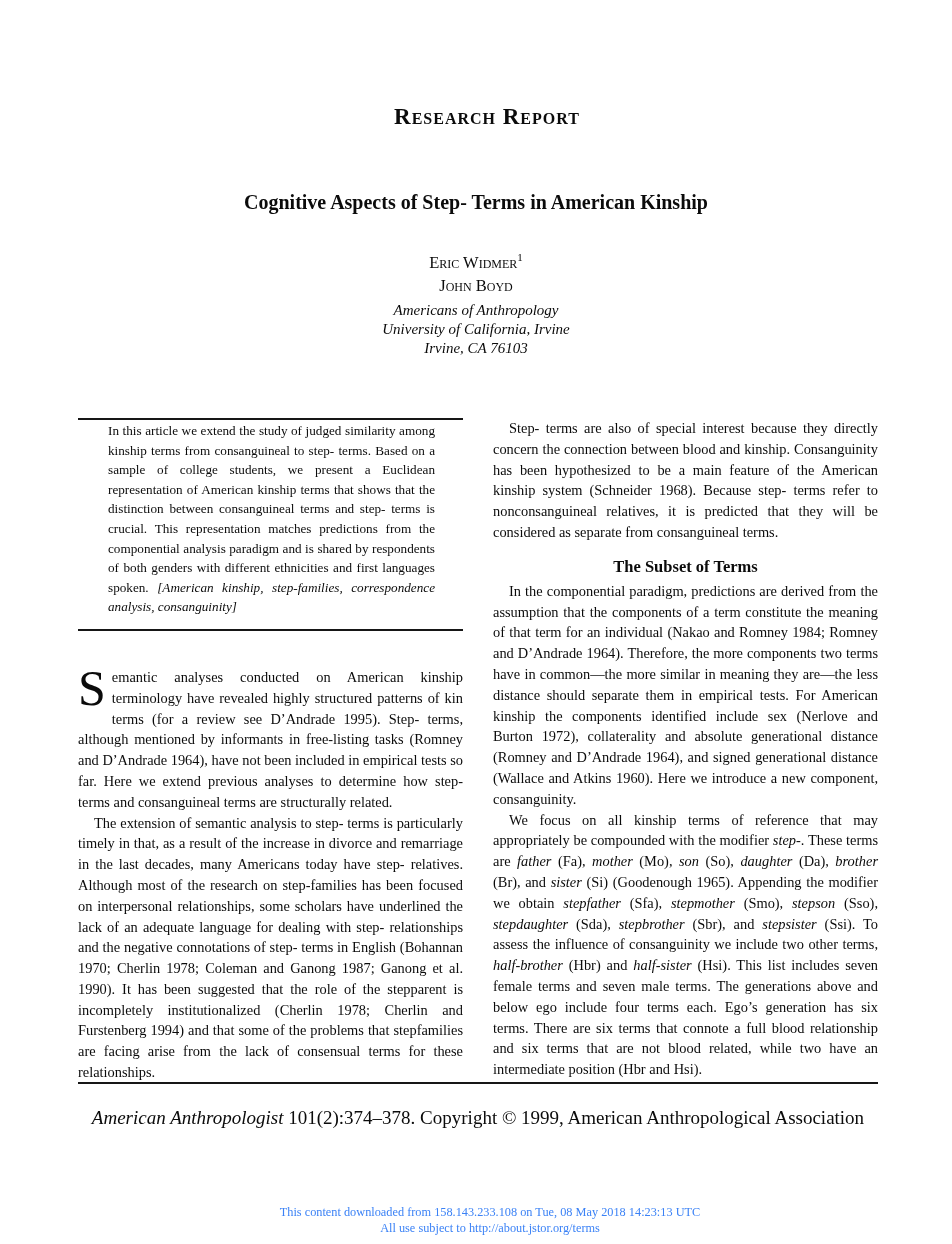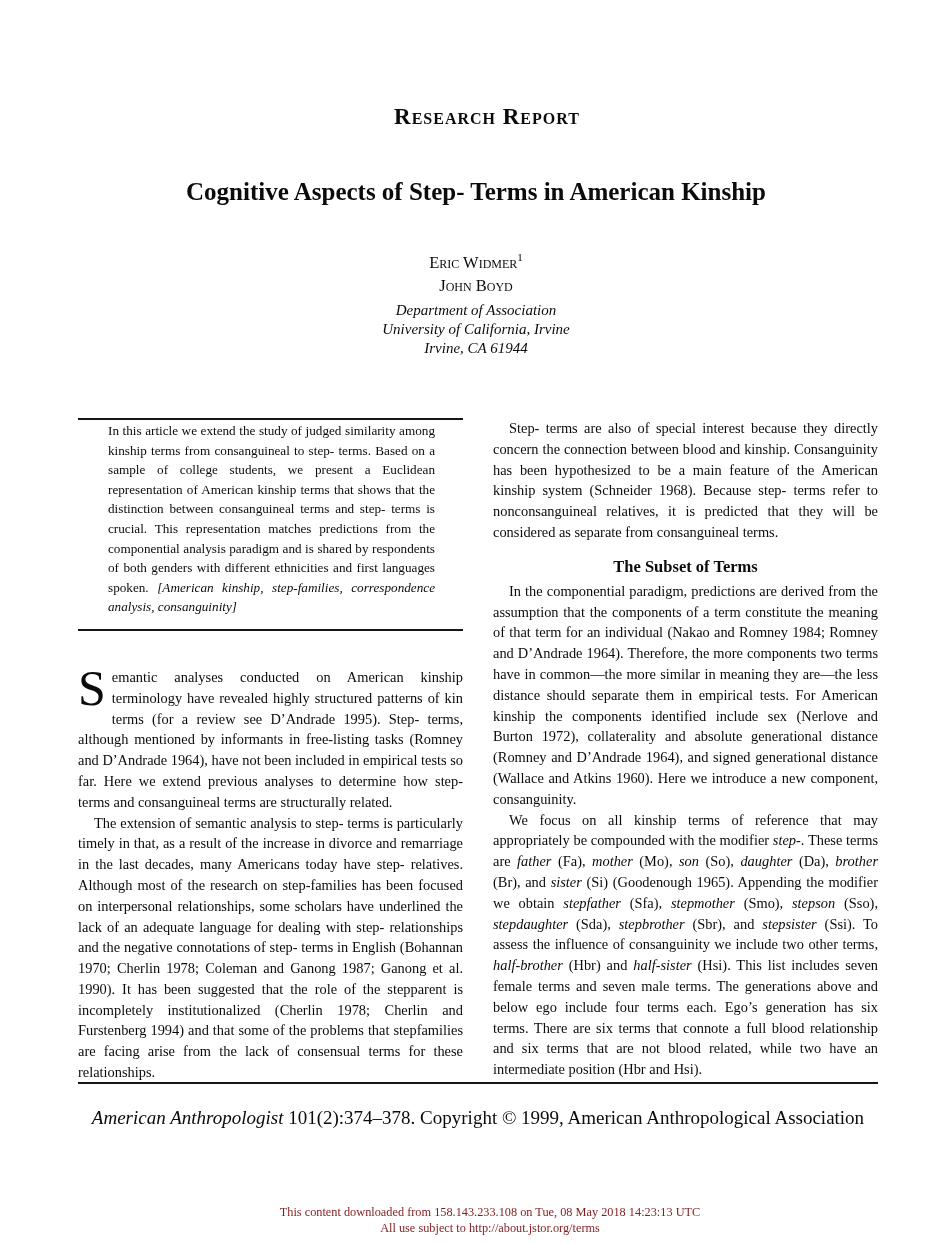--- a/index.html
+++ b/index.html
@@ -18,24 +18,24 @@
     position:absolute; top:104px; left:0; right:0;
     text-align:center;
     font-variant:small-caps;
     font-weight:bold;
     font-size:23px;
     letter-spacing:1px;
     padding-left:22px;
   }
   .paper-title {
     position:absolute; top:178px; left:0; right:0;
-    margin:0;
+    margin:13px;
     text-align:center;
     font-weight:bold;
-    font-size:25px;
+    font-size:20px;
   }
   .byline {
     position:absolute; top:246px; left:0; right:0;
     text-align:center;
   }
   .author {
     font-variant:small-caps;
     font-size:16.5px;
     line-height:23.5px;
     text-align:center;
@@ -94,40 +94,40 @@
     padding-top:23px;
     text-align:center;
     font-size:19px;
   }
 
   .jstor {
     position:absolute; top:1205px; left:0; right:0;
     text-align:center;
     font-size:12.3px;
     line-height:15.5px;
-    color:#7f1d1d;
+    color:#3b82f6;
     margin-left:28px;
   }
 </style>
 </head>
 <body>
 
 <div class="page">
 
   <div class="report-type">Research Report</div>
 
   <h1 class="paper-title">Cognitive Aspects of Step- Terms in American Kinship</h1>
 
   <div class="byline">
     <div class="author"><span>Eric Widmer</span><sup>1</sup></div>
     <div class="author">John Boyd</div>
     <div class="affiliation">
-      <div>Department of Association</div>
+      <div>Americans of Anthropology</div>
       <div>University of California, Irvine</div>
-      <div>Irvine, CA 61944</div>
+      <div>Irvine, CA 76103</div>
     </div>
   </div>
 
   <div class="columns">
 
     <div class="col">
       <div class="abstract"><span>In this article we extend the study of judged similarity among kinship terms from consanguineal to step- terms. Based on a sample of college students, we present a Euclidean representation of American kinship terms that shows that the distinction between consanguineal terms and step- terms is crucial. This representation matches predictions from the componential analysis paradigm and is shared by respondents of both genders with different ethnicities and first languages spoken. </span><span class="it">[American kinship, step-families, correspondence analysis, consanguinity]</span></div>
 
       <p class="para dropcap-para"><span class="dropcap">S</span><span>emantic analyses conducted on American kinship terminology have revealed highly structured patterns of kin terms (for a review see D’Andrade 1995). Step- terms, although mentioned by informants in free-listing tasks (Romney and D’Andrade 1964), have not been included in empirical tests so far. Here we extend previous analyses to determine how step- terms and consanguineal terms are structurally related.</span></p>
 

